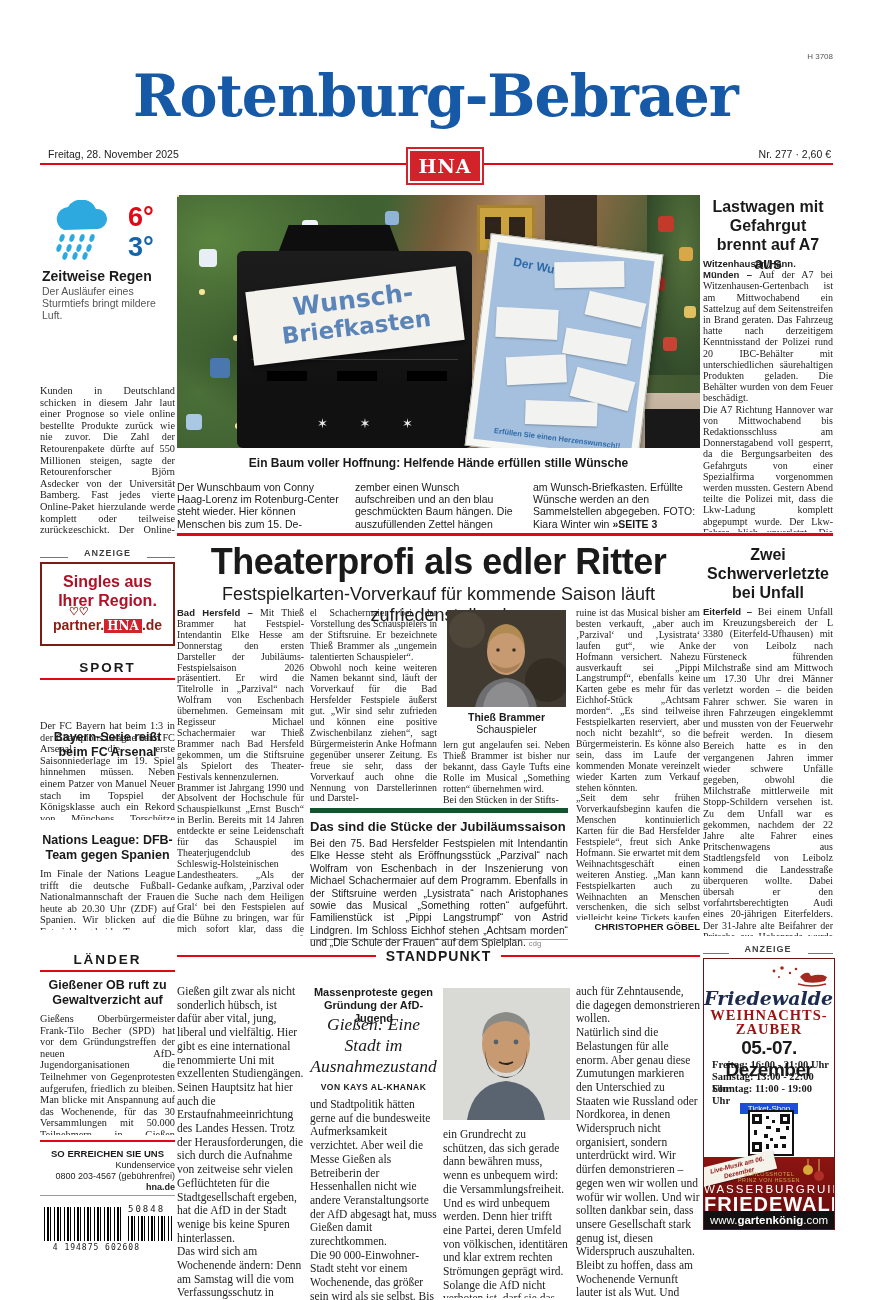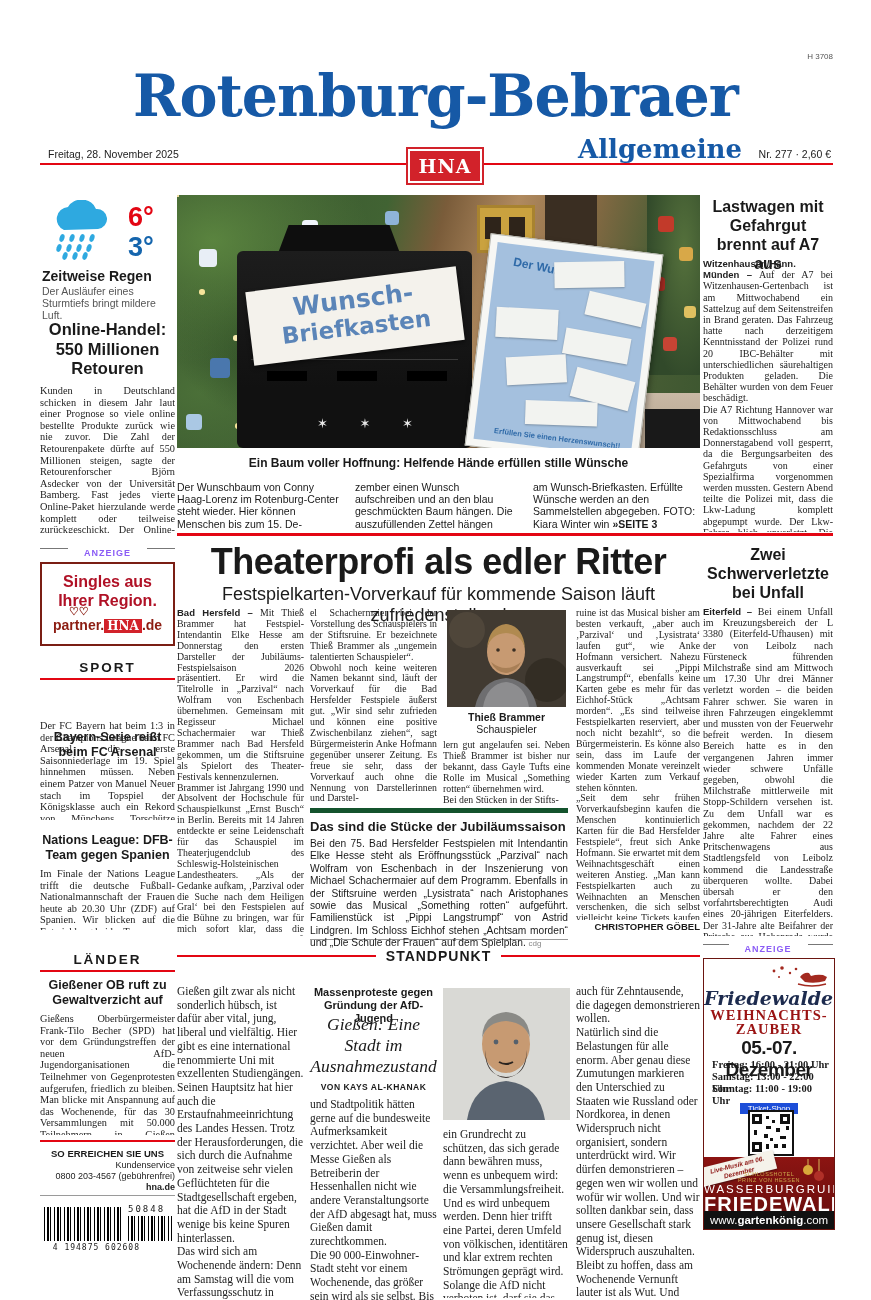--- a/index.html
+++ b/index.html
@@ -21,21 +21,21 @@
   .hna-box{background:#d2222a;border:2px solid #fff;box-shadow:0 0 0 2px #d2222a;
            color:#fff;font-family:"DejaVu Serif",serif;font-weight:bold;font-size:19px;
            display:flex;align-items:center;justify-content:center;letter-spacing:1px;}
   
   .temp-hi{color:#e30613;font-weight:bold;font-size:27px;}
   .temp-lo{color:#1565ad;font-weight:bold;font-size:27px;}
   .cond{font-weight:bold;font-size:14px;}
   .wdesc{font-size:10.5px;color:#555;line-height:12px;}
   .col-head{font-weight:bold;font-size:16.5px;line-height:19.5px;}
   .body-s{font-family:"Liberation Serif",serif;font-size:10.3px;line-height:11.6px;color:#222;}
-  .anz-row{display:flex;align-items:flex-start;gap:16px;color:#8b5cf6;}
+  .anz-row{display:flex;align-items:flex-end;gap:16px;color:#404040;}
   .anz-row .dash{flex:1;height:1px;background:#777;}
   .anz-row .lbl{font-size:9px;font-weight:bold;letter-spacing:1px;}
   .singles-box{border:2px solid #7a1e14;background:#fff;}
   .singles-line{color:#b01126;font-weight:bold;font-size:16px;line-height:19px;}
   .plogo{color:#8c1d12;font-weight:bold;font-size:14px;}
   .plogo .hna-mini{background:#d2222a;color:#fff;padding:0 3px;font-family:"DejaVu Serif",serif;font-size:12px;}
   .sec-head{font-weight:bold;font-size:13.5px;letter-spacing:2px;}
   .sub-head{font-weight:bold;font-size:12.5px;line-height:15px;}
   .contact-sm{font-size:9px;color:#222;line-height:11px;text-align:right;}
   .barcode{background:repeating-linear-gradient(90deg,#000 0 1px,#fff 1px 3px,#000 3px 5px,#fff 5px 6px,#000 6px 7px,#fff 7px 10px);}
@@ -85,21 +85,20 @@
   .poster-in{position:absolute;left:7px;top:7px;right:7px;bottom:7px;background:#a4c0de;overflow:hidden;}
   .scrap{position:absolute;background:#f2f3f0;box-shadow:0 1px 2px rgba(0,0,0,.25);}
 </style>
 </head>
 <body>
 
 <div id="page">
 
   <div class="abs sans" style="right:38px;top:52px;font-size:8px;color:#555;">H 3708</div>
   <div class="abs mast-title ctr" style="left:0;top:62px;width:871px;">Rotenburg-Bebraer</div>
-  <div class="abs mast-sub ctr" style="left:540px;top:134px;width:240px;">Allgemeine</div>
   <div class="abs sans" style="left:48px;top:148px;font-size:10.5px;color:#222;">Freitag, 28. November 2025</div>
   <div class="abs sans" style="right:40px;top:148px;font-size:10.5px;color:#222;">Nr. 277  ·  2,60 €</div>
   <div class="abs redline" style="left:40px;top:163px;width:793px;height:2px;"></div>
   <div class="abs hna-box" style="left:408px;top:149px;width:70px;height:30px;">
       <span>HNA</span>
     </div>
 
   <div class="abs" style="left:46px;top:200px;width:66px;height:60px;">
     <svg width="66" height="60" viewBox="0 0 66 60">
       <path d="M18 30 a12 12 0 0 1 4-23 a15 13 0 0 1 28 2 a10 10 0 0 1 2 20 Z" fill="#2ea9e0"></path>
@@ -116,21 +115,20 @@
         <ellipse cx="29" cy="56" rx="2.4" ry="4" transform="rotate(18 29 56)"></ellipse>
         <ellipse cx="39" cy="56" rx="2.4" ry="4" transform="rotate(18 39 56)"></ellipse>
       </g>
     </svg>
   </div>
   <div class="abs temp-hi" style="left:128px;top:202px;">6°</div>
   <div class="abs temp-lo" style="left:128px;top:232px;">3°</div>
   <div class="abs cond" style="left:42px;top:268px;width:135px;">Zeitweise Regen</div>
   <div class="abs wdesc" style="left:42px;top:285px;width:135px;">Der Ausläufer eines Sturmtiefs bringt mildere Luft.</div>
 
-  <div class="abs col-head ctr" style="left:40px;top:320px;width:135px;">Online-Handel: 550 Millionen Retouren</div>
   <div class="abs body-s just clip" style="left:40px;top:385px;width:135px;height:148px;">
     <span>Kunden in Deutschland schicken in diesem Jahr laut einer Prognose so viele online bestellte Produkte zurück wie nie zuvor. Die Zahl der Retourenpakete dürfte auf 550 Millionen steigen, sagte der Retourenforscher Björn Asdecker von der Universität Bamberg. Fast jedes vierte Online-Paket hierzulande werde komplett oder teilweise zurückgeschickt. Der Online-Handel habe wieder stark angezogen.</span>
     
   </div>
 
   <div class="abs anz-row" style="left:40px;top:548px;width:135px;">
     <span class="dash"></span>
     <span class="lbl">ANZEIGE</span>
     <span class="dash"></span>
   </div>

